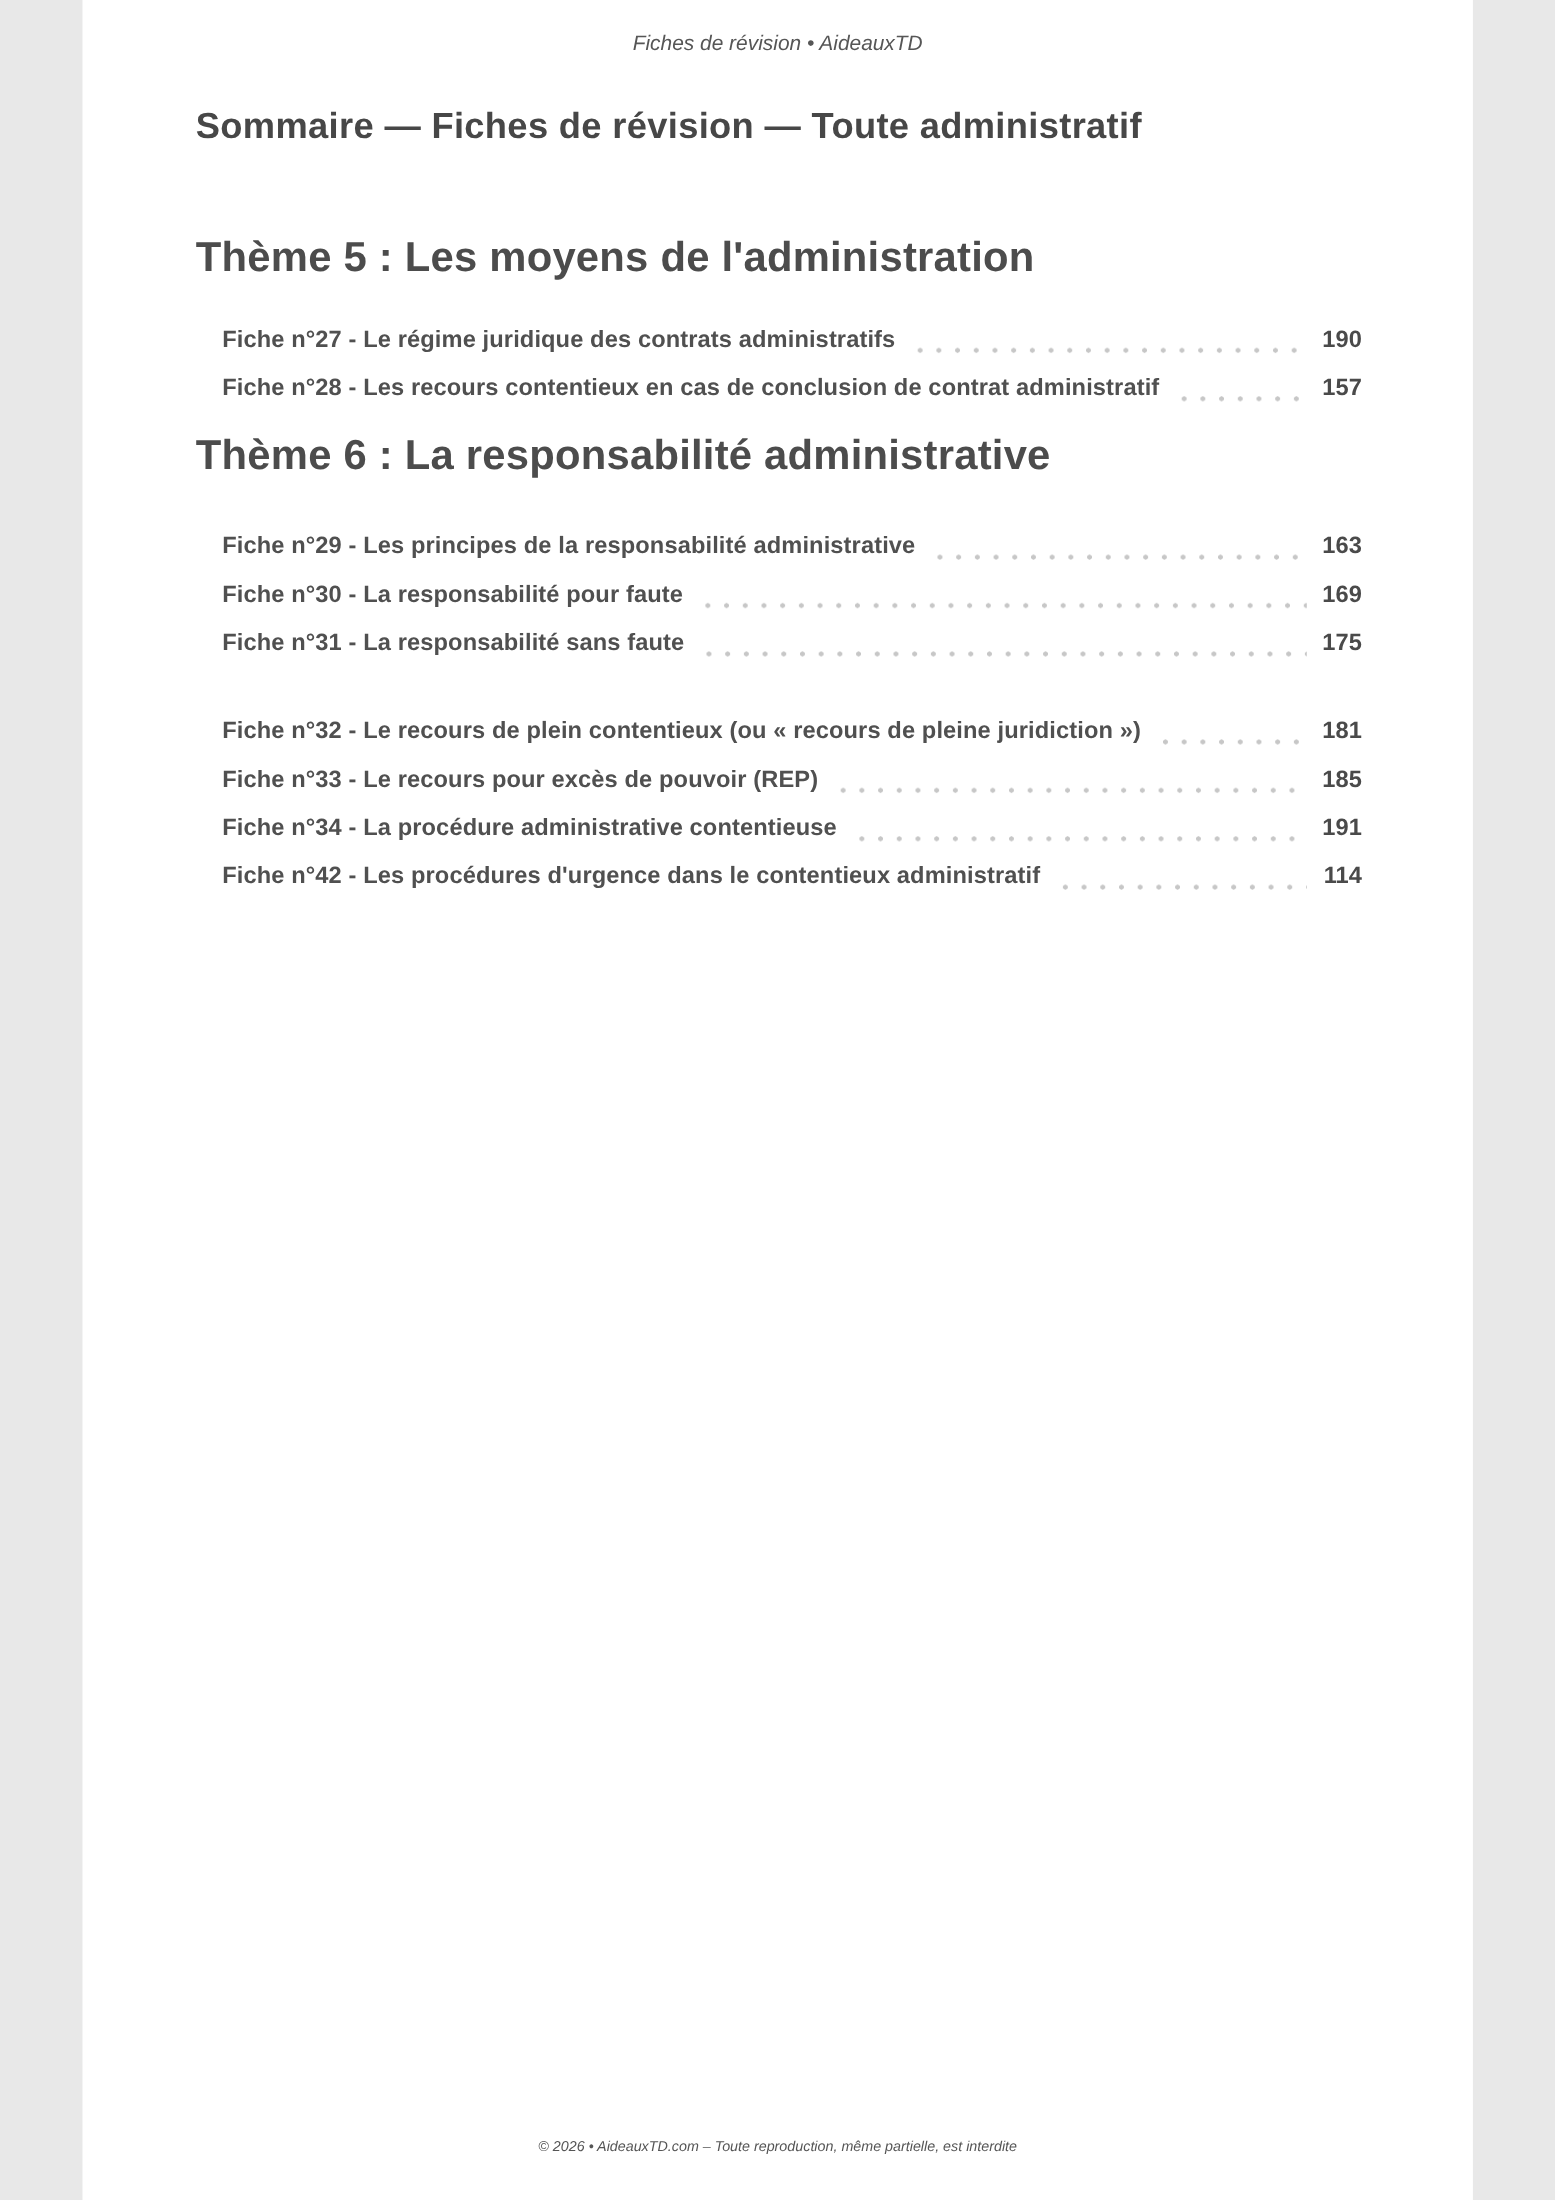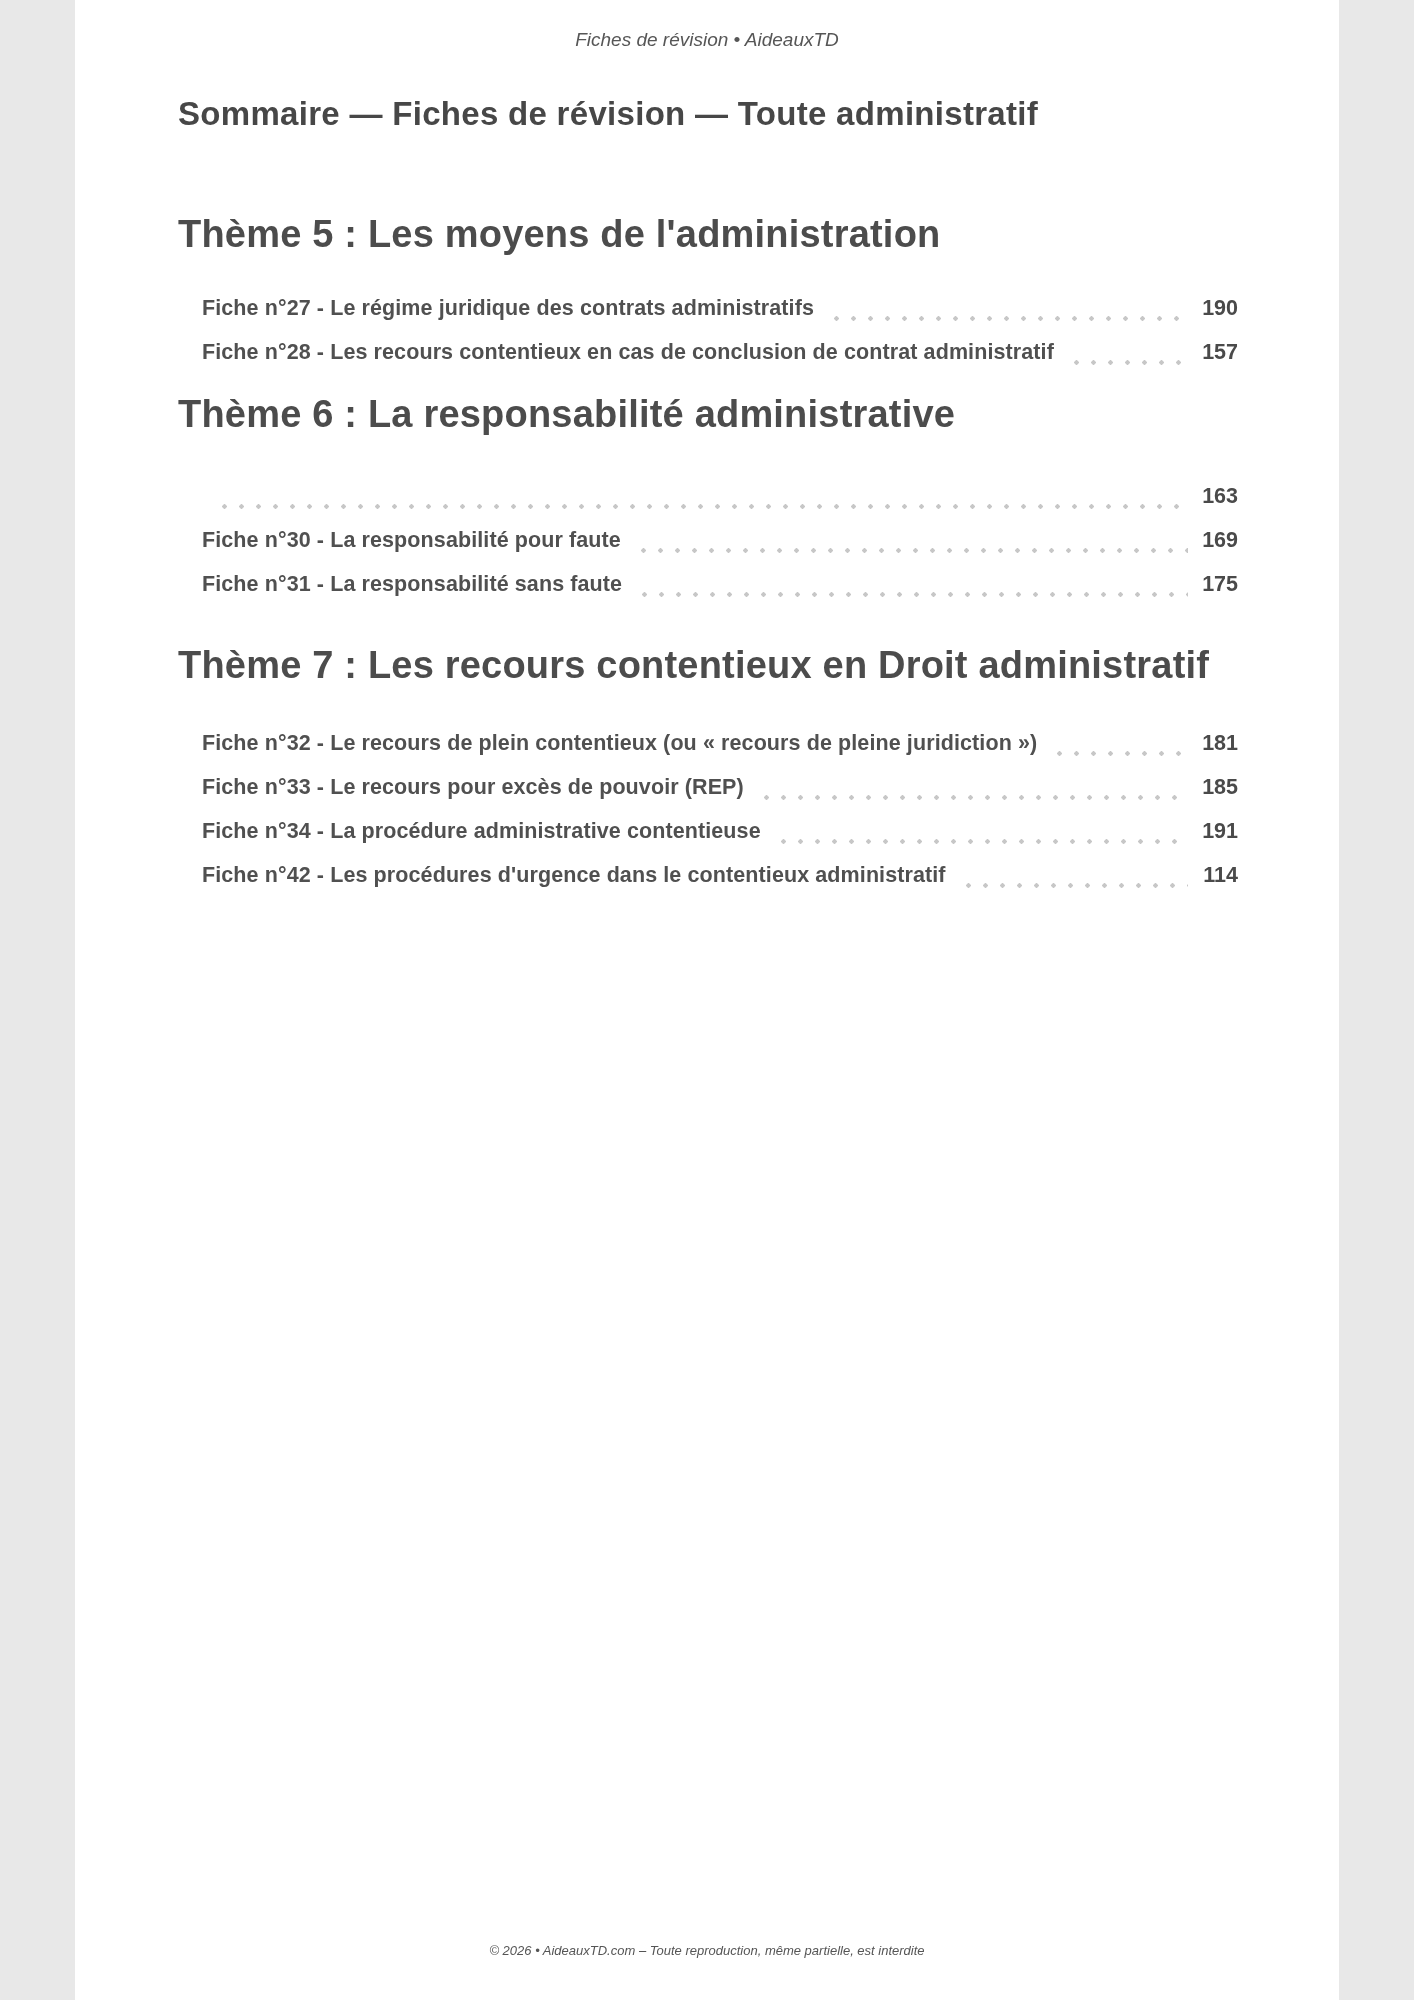--- a/index.html
+++ b/index.html
@@ -111,38 +111,38 @@
           <span class="dot-leader"></span>
           <span class="page-num">157</span>
         </div>
       </div>
     </section>
 
     <section class="sec-2">
       <h2 class="section-heading">Thème 6 : La responsabilité administrative</h2>
       <div class="toc-list">
         <div class="toc-row">
+          <span class="toc-label">Fiche n°29 - Les principes de la responsabilité administrative</span>
           <span class="dot-leader"></span>
           <span class="page-num">163</span>
         </div>
         <div class="toc-row">
           <span class="toc-label">Fiche n°30 - La responsabilité pour faute</span>
           <span class="dot-leader"></span>
           <span class="page-num">169</span>
         </div>
         <div class="toc-row">
           <span class="toc-label">Fiche n°31 - La responsabilité sans faute</span>
           <span class="dot-leader"></span>
           <span class="page-num">175</span>
         </div>
       </div>
     </section>
 
     <section class="sec-3">
-      <h2 class="section-heading">Thème 7 : Les recours contentieux en Droit administratif</h2>
       <div class="toc-list">
         <div class="toc-row">
           <span class="toc-label">Fiche n°32 - Le recours de plein contentieux (ou « recours de pleine juridiction »)</span>
           <span class="dot-leader"></span>
           <span class="page-num">181</span>
         </div>
         <div class="toc-row">
           <span class="toc-label">Fiche n°33 - Le recours pour excès de pouvoir (REP)</span>
           <span class="dot-leader"></span>
           <span class="page-num">185</span>

